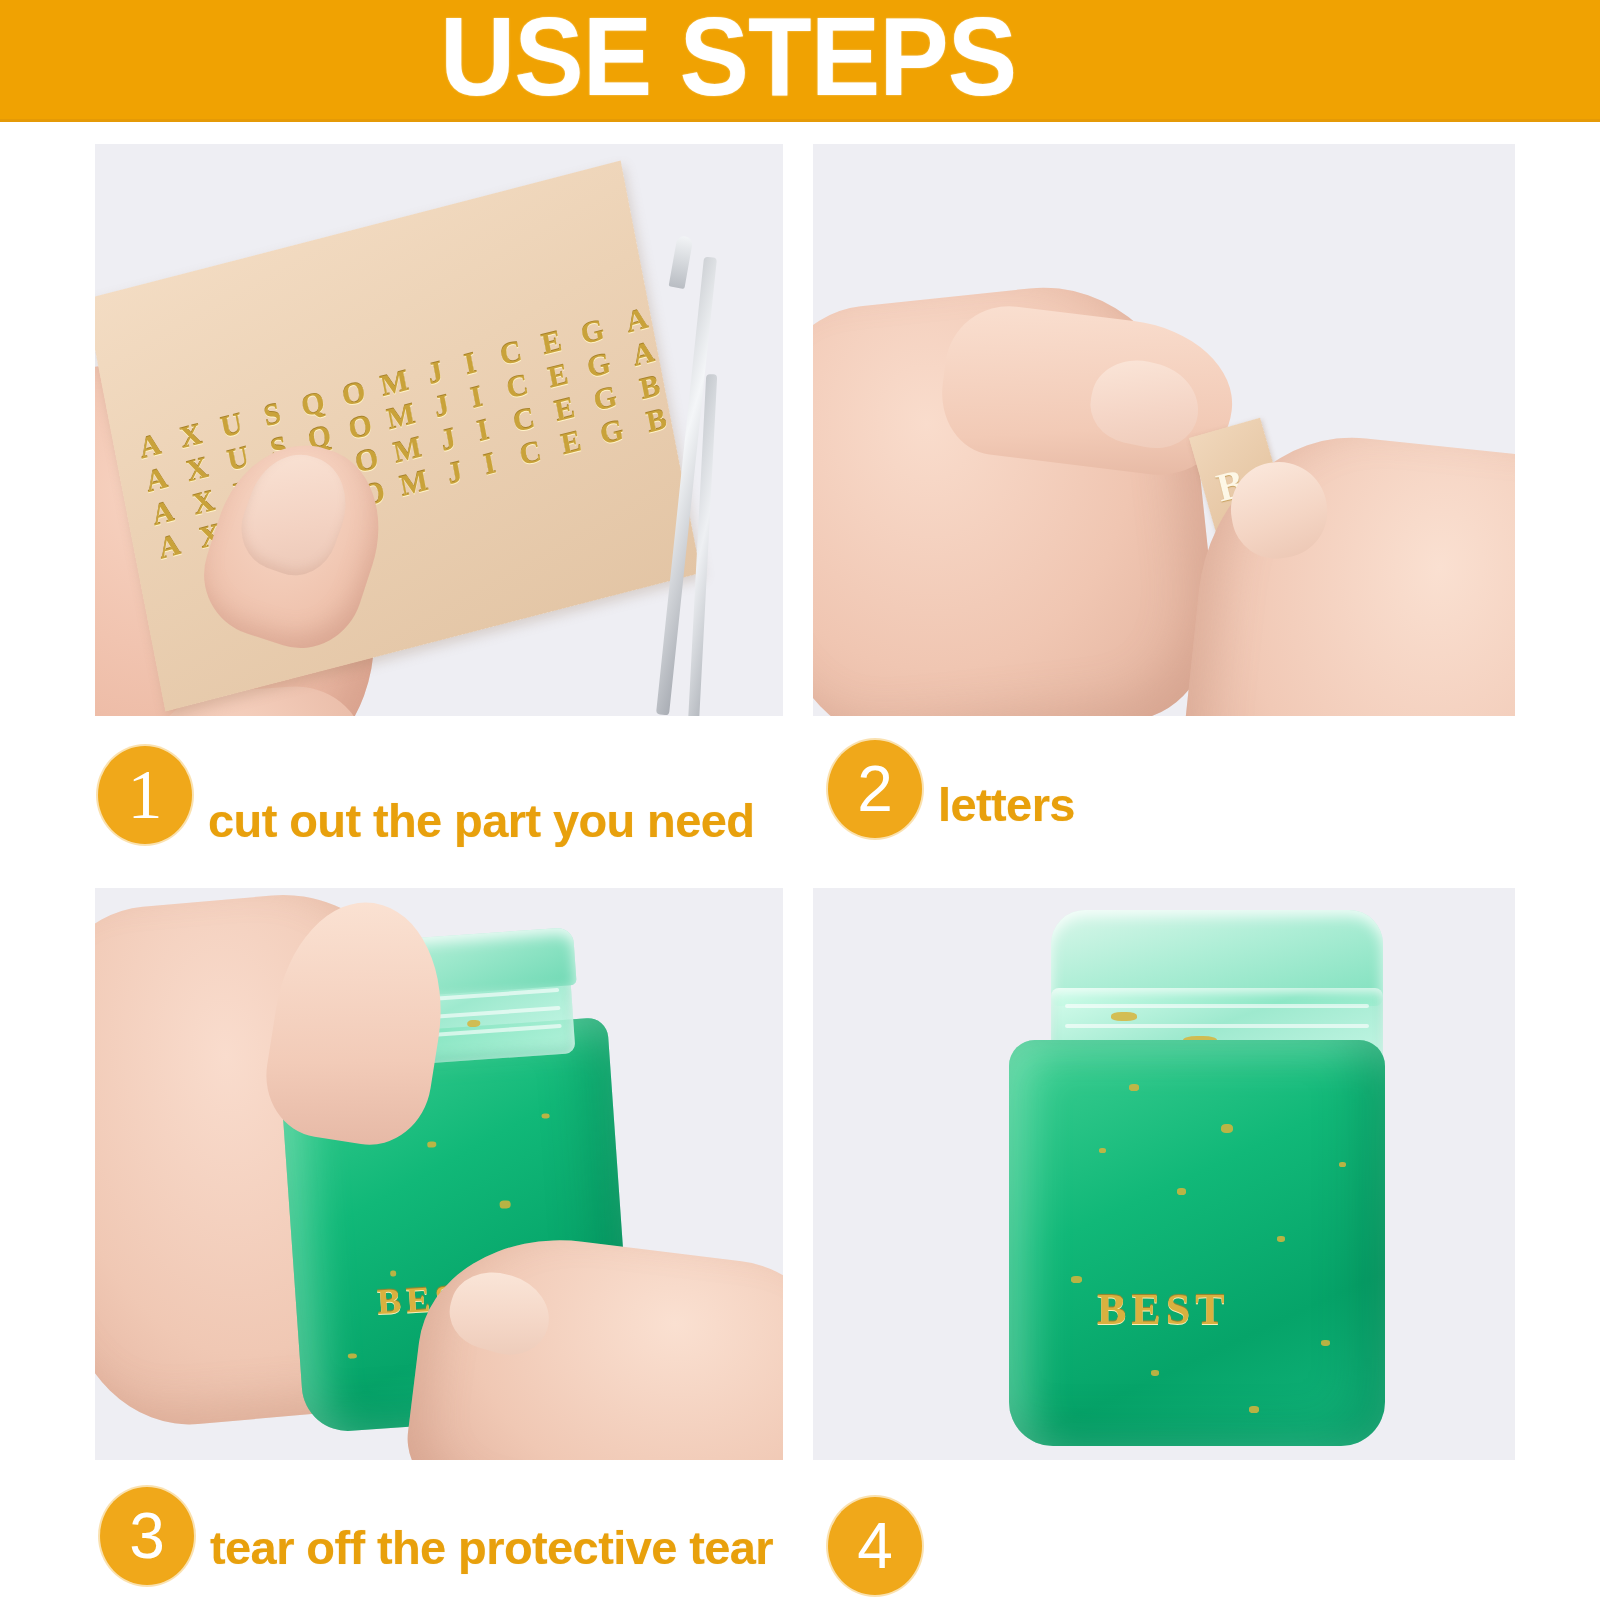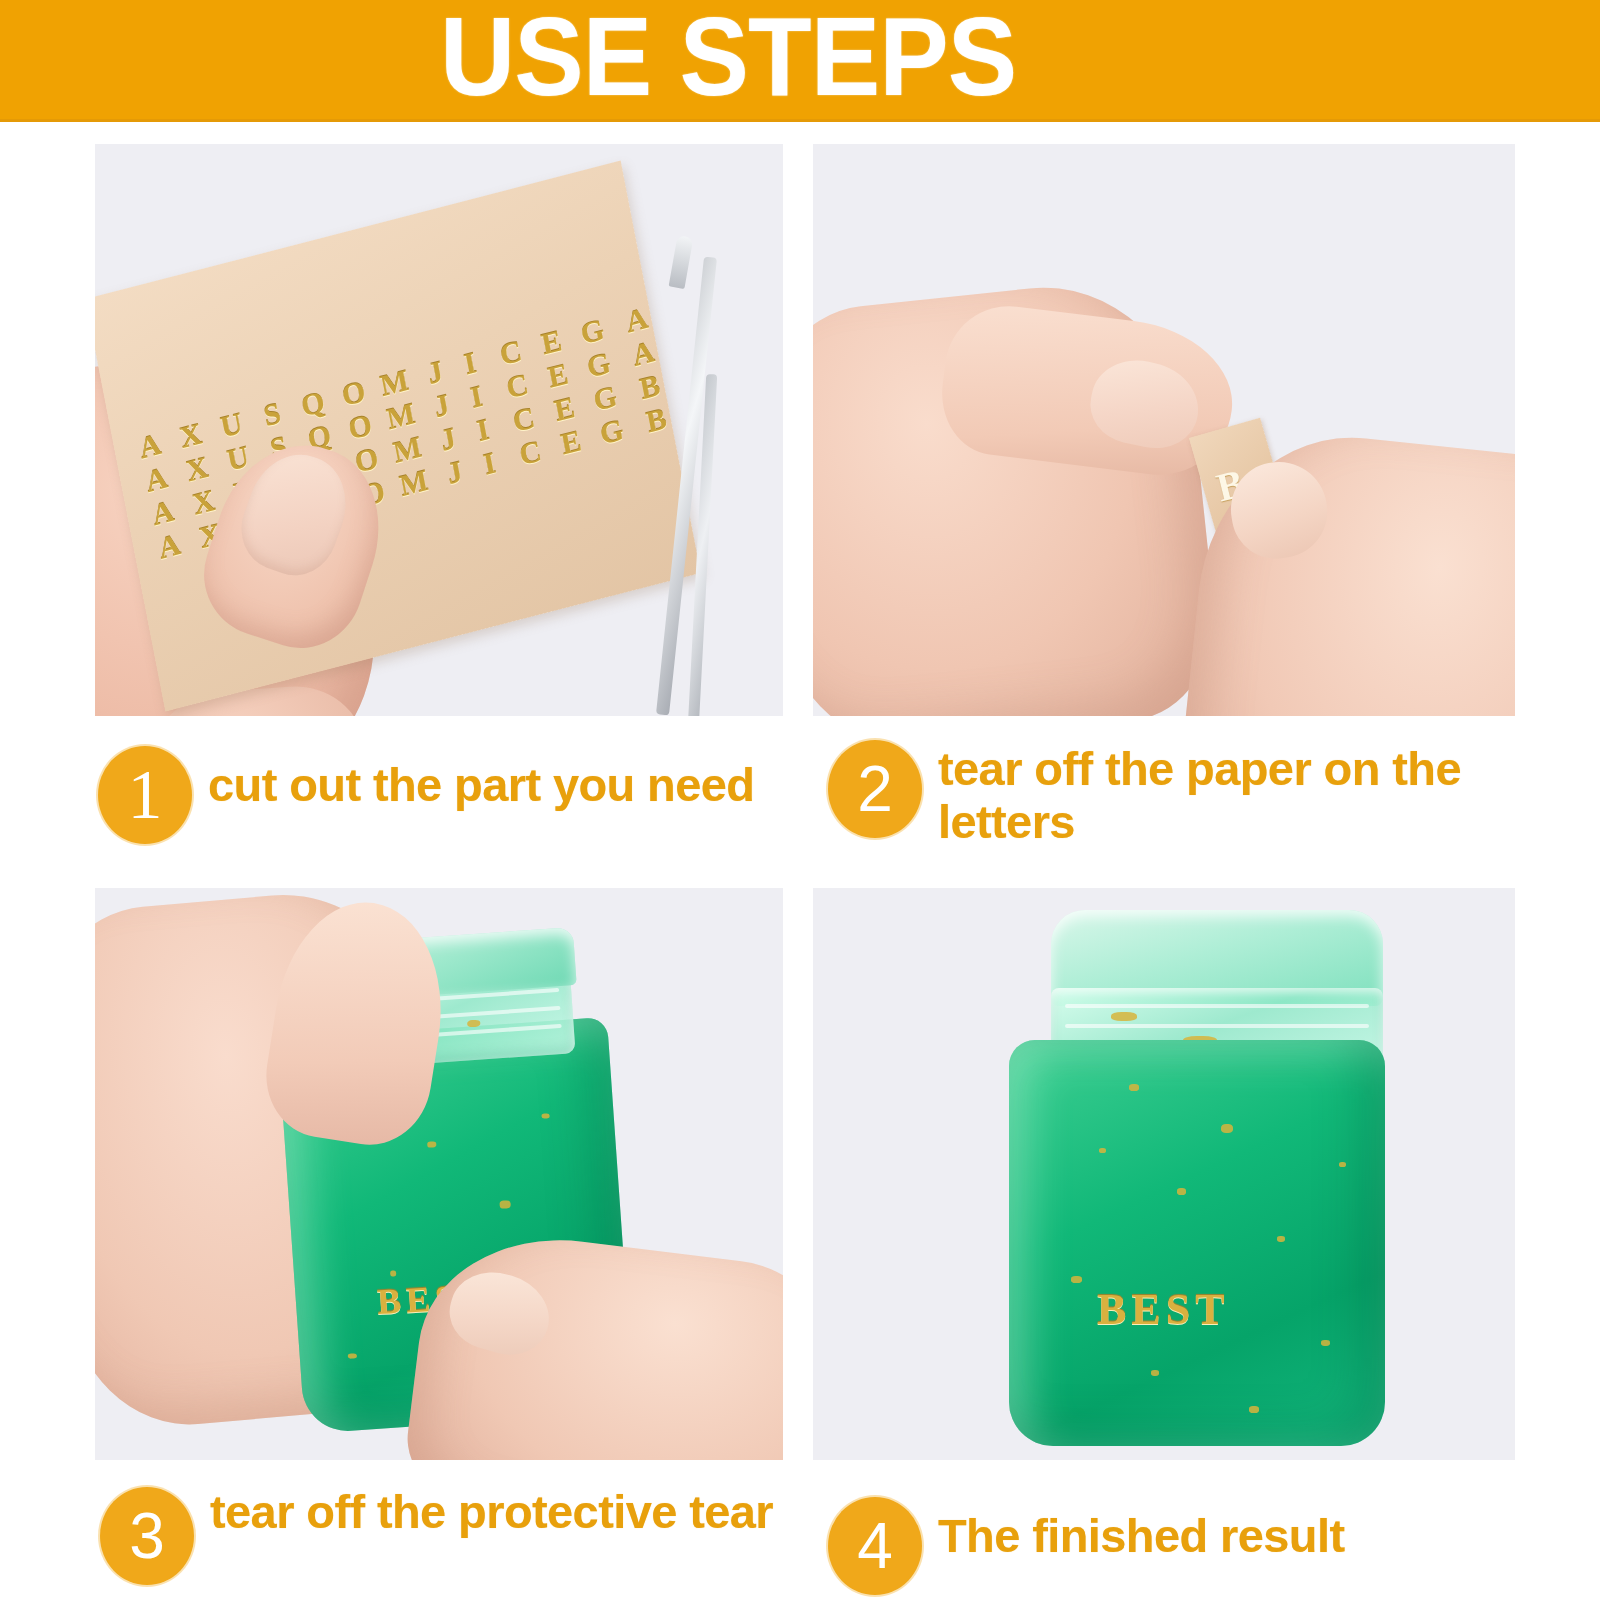--- a/index.html
+++ b/index.html
@@ -82,20 +82,21 @@
 
   .caption-text {
     margin-left: 16px;
     color: #e8a00c;
     font-size: 47px;
     line-height: 1.13;
     font-weight: bold;
     letter-spacing: -0.6px;
     padding-top: 14px;
     text-shadow: 0 0 1px rgba(232,160,12,0.4);
+    margin-top: 36px;
   }
   .caption-text .line2 { display: block; }
 
   
   #p1-hand {
     position: absolute;
     left: -60px; top: 210px;
     width: 330px; height: 430px;
     background:
       radial-gradient(ellipse at 35% 30%, #f7d2c0 0%, #eebda8 55%, #e2ae9a 100%);
@@ -427,30 +428,26 @@
 <div id="caption-1" class="caption-block">
   <div class="step-badge">1</div>
   <div class="caption-text">
     <span>cut out the part you need</span>
   </div>
 </div>
 
 <div id="caption-2" class="caption-block">
   <div class="step-badge sans">2</div>
   <div class="caption-text" style="padding-top:4px;">
-    <span>tear off the  paper on the</span>
     <span class="line2">letters</span>
   </div>
 </div>
 
 <div id="caption-3" class="caption-block">
   <div class="step-badge sans">3</div>
   <div class="caption-text" style="padding-top:0px;">
     <span class="line2">tear off the protective tear</span>
   </div>
 </div>
 
 <div id="caption-4" class="caption-block">
   <div class="step-badge sans">4</div>
-  <div class="caption-text">
-    <span>The finished result</span>
-  </div>
 </div>
 
 </body></html>

